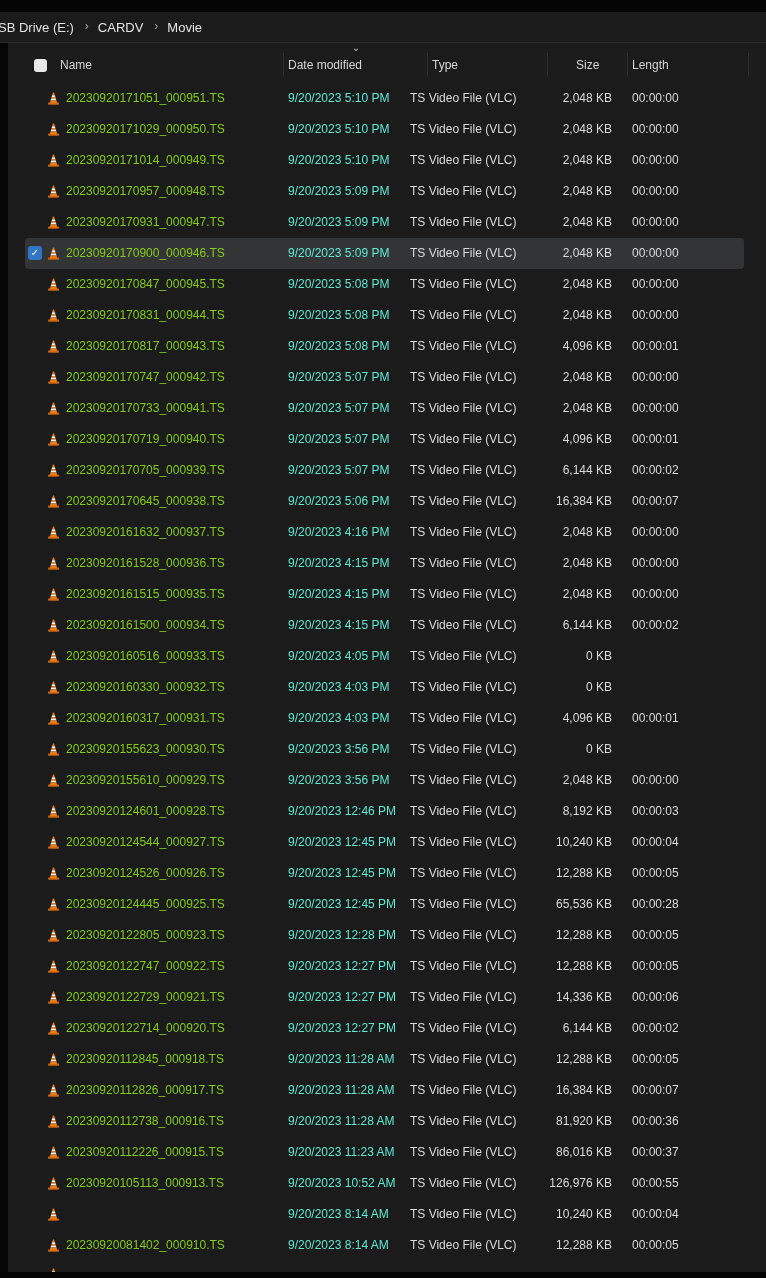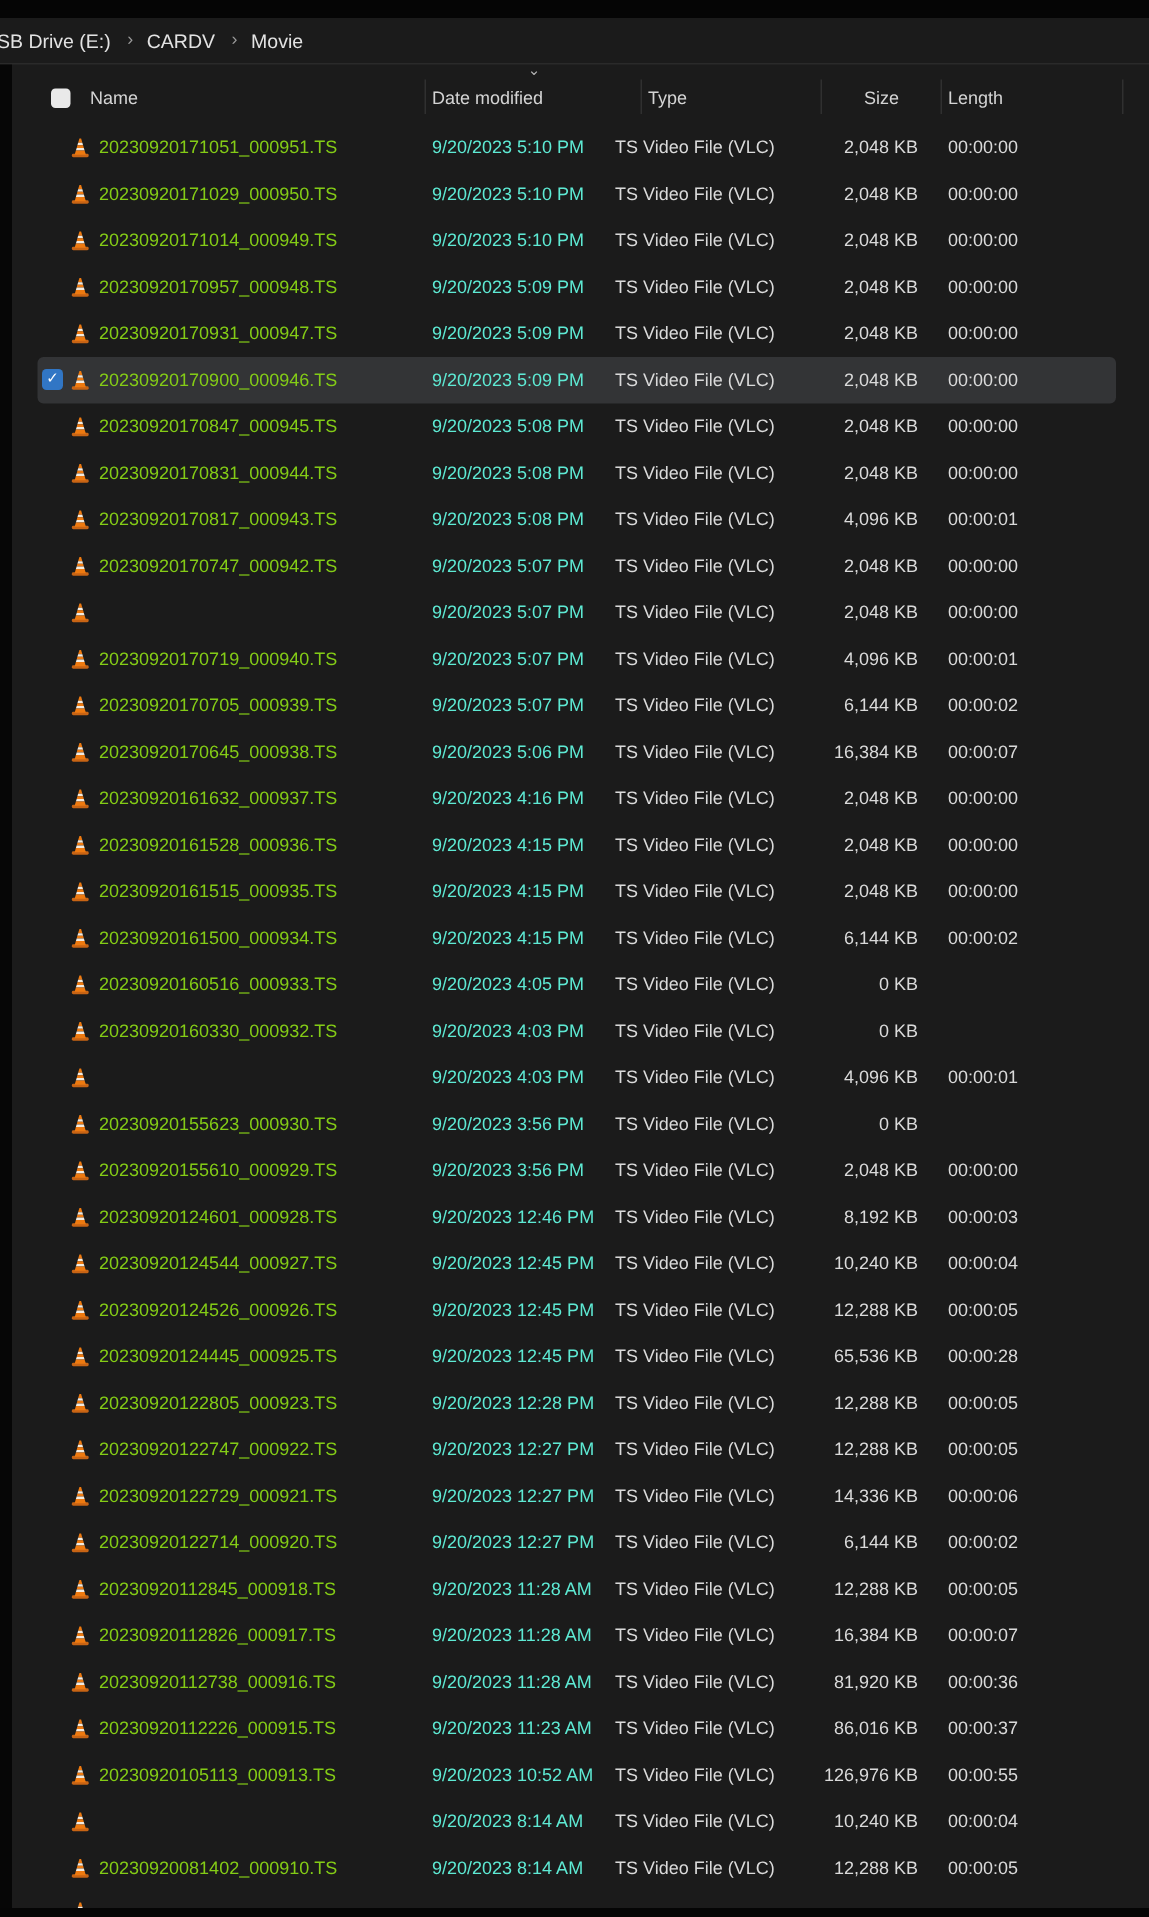--- a/index.html
+++ b/index.html
@@ -252,20 +252,21 @@
       <div class="row">
 
     <svg class="file-icon" viewBox="0 0 16 16">
       <rect x="2" y="12.3" width="12" height="2.4" rx="1" fill="#c86414"></rect>
       <polygon points="7.4,1.5 8.6,1.5 9.49,4.5 6.51,4.5" fill="#ee7a10"></polygon>
       <polygon points="6.51,4.5 9.49,4.5 10.02,6.3 5.98,6.3" fill="#f2ece2"></polygon>
       <polygon points="5.98,6.3 10.02,6.3 10.55,8.1 5.45,8.1" fill="#ee7a10"></polygon>
       <polygon points="5.45,8.1 10.55,8.1 11.11,10 4.89,10" fill="#f2ece2"></polygon>
       <polygon points="4.89,10 11.11,10 12,13 4,13" fill="#ee7a10"></polygon>
     </svg>
+    <span class="cell c-name">20230920170733_000941.TS</span>
     <span class="cell c-date">9/20/2023 5:07 PM</span>
     <span class="cell c-type">TS Video File (VLC)</span>
     <span class="cell c-size">2,048 KB</span>
     <span class="cell c-length">00:00:00</span>
   </div>
       <div class="row">
 
     <svg class="file-icon" viewBox="0 0 16 16">
       <rect x="2" y="12.3" width="12" height="2.4" rx="1" fill="#c86414"></rect>
       <polygon points="7.4,1.5 8.6,1.5 9.49,4.5 6.51,4.5" fill="#ee7a10"></polygon>
@@ -411,20 +412,21 @@
       <div class="row">
 
     <svg class="file-icon" viewBox="0 0 16 16">
       <rect x="2" y="12.3" width="12" height="2.4" rx="1" fill="#c86414"></rect>
       <polygon points="7.4,1.5 8.6,1.5 9.49,4.5 6.51,4.5" fill="#ee7a10"></polygon>
       <polygon points="6.51,4.5 9.49,4.5 10.02,6.3 5.98,6.3" fill="#f2ece2"></polygon>
       <polygon points="5.98,6.3 10.02,6.3 10.55,8.1 5.45,8.1" fill="#ee7a10"></polygon>
       <polygon points="5.45,8.1 10.55,8.1 11.11,10 4.89,10" fill="#f2ece2"></polygon>
       <polygon points="4.89,10 11.11,10 12,13 4,13" fill="#ee7a10"></polygon>
     </svg>
+    <span class="cell c-name">20230920160317_000931.TS</span>
     <span class="cell c-date">9/20/2023 4:03 PM</span>
     <span class="cell c-type">TS Video File (VLC)</span>
     <span class="cell c-size">4,096 KB</span>
     <span class="cell c-length">00:00:01</span>
   </div>
       <div class="row">
 
     <svg class="file-icon" viewBox="0 0 16 16">
       <rect x="2" y="12.3" width="12" height="2.4" rx="1" fill="#c86414"></rect>
       <polygon points="7.4,1.5 8.6,1.5 9.49,4.5 6.51,4.5" fill="#ee7a10"></polygon>

